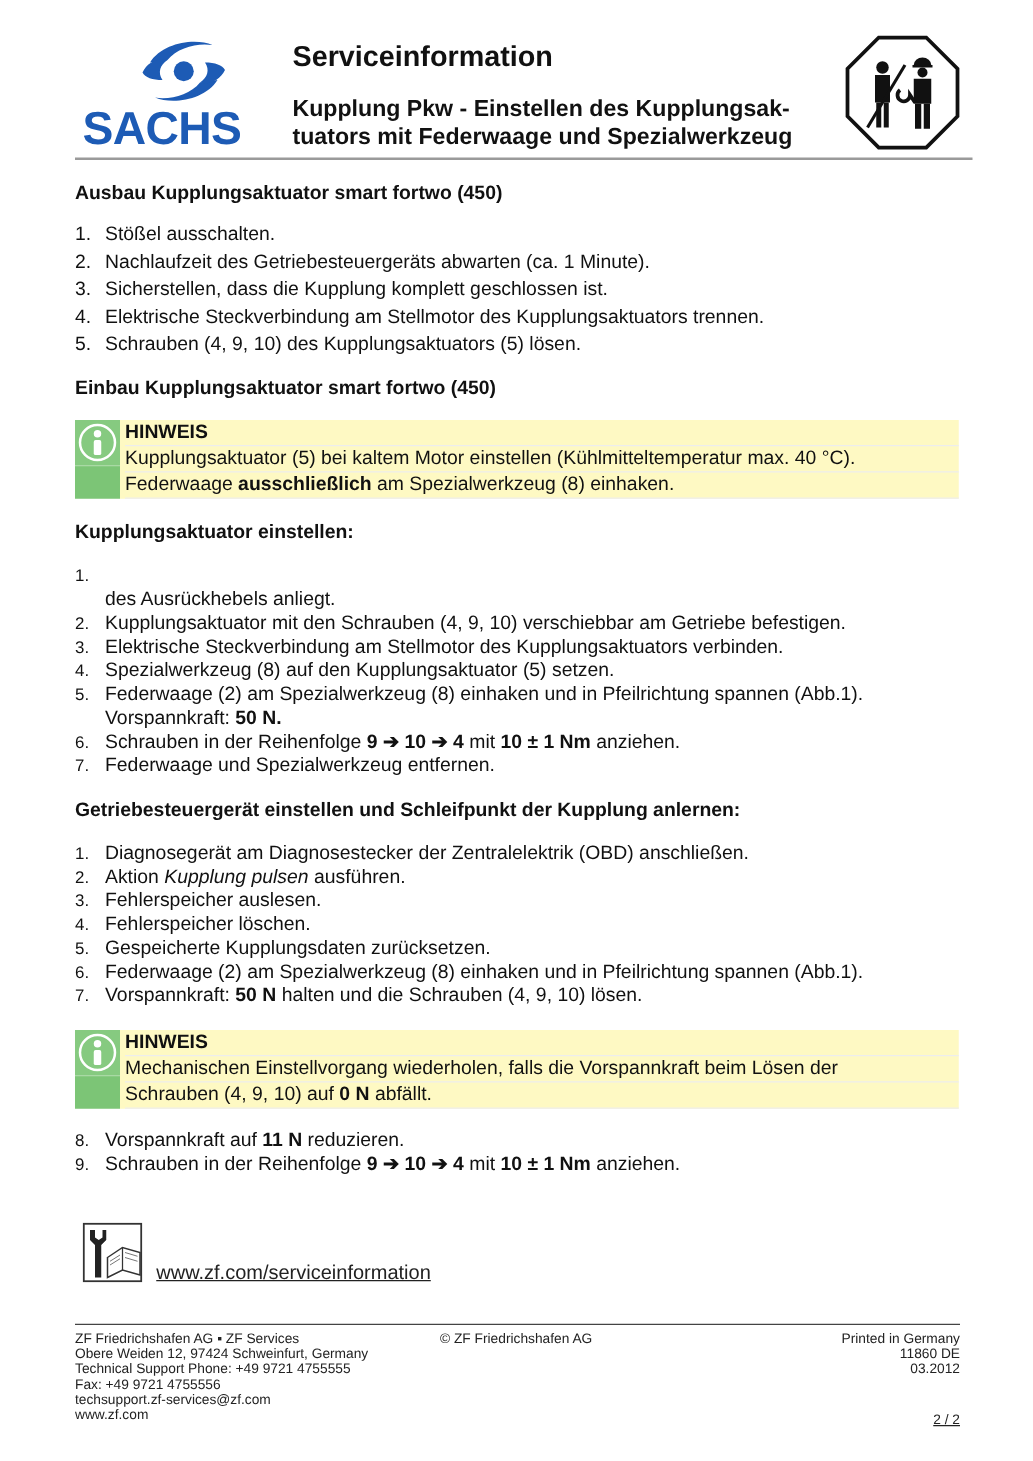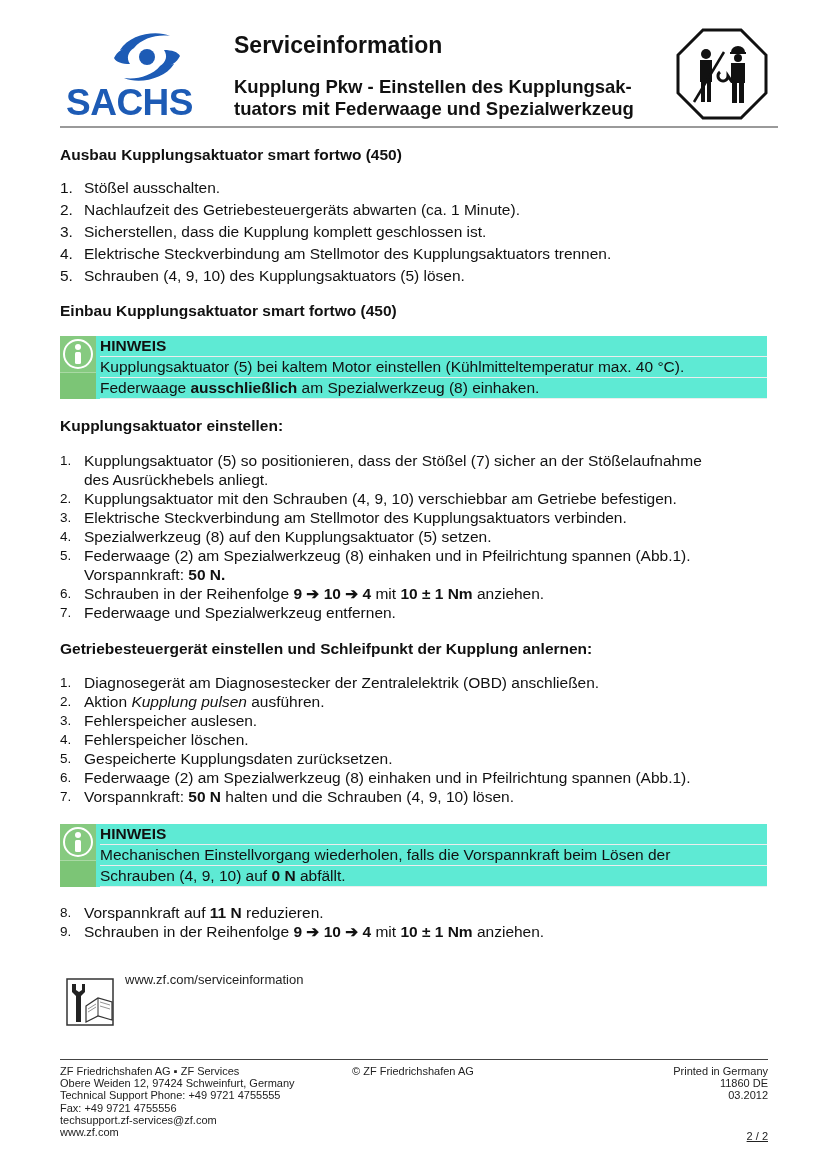--- a/index.html
+++ b/index.html
@@ -25,27 +25,27 @@
   .list .txt { flex: 1; }
   .list.l1 .row { height: 22px; line-height: 22px; }
   .list.l2 .row, .list.l3 .row, .list.l4 .row { line-height: 19px; }
   .list.l2 .num, .list.l3 .num, .list.l4 .num { font-size: 13.5px; }
   .list.l4 .num { width: 24px; }
 
   
   .note { left: 60px; width: 707px; display: flex; }
   .note-icon { width: 36px; background: #7cc576; flex: none; position: relative; }
   .note-icon .top { position: absolute; left: 0; top: 0; width: 36px; height: 36px; background: #86ca80; border-bottom: 1px solid #a9d9a4; }
-  .note-body { flex: 1; background: #5eead4; padding-left: 4px; }
+  .note-body { flex: 1; background: #fef9c3; padding-left: 4px; }
   .note-line { font-size: 15.5px; line-height: 20px; height: 20px; border-bottom: 1px solid #ededed; }
   .note-title { font-weight: bold; }
 
   
   .tool-icon { left: 66px; top: 978px; width: 48px; height: 48px; }
-  .link { left: 125px; top: 972px; font-size: 13px; color: #222; }
+  .link { left: 125px; top: 1010px; font-size: 16px; color: #222; text-decoration: underline; }
   .footer-rule { left: 60px; top: 1059px; width: 708px; height: 1px; background: #444; }
   .footer-left { left: 60px; top: 1065px; font-size: 11px; line-height: 12.2px; color: #222; }
   .footer-mid { left: 352px; top: 1065px; font-size: 11px; color: #222; }
   .footer-right { right: 58px; top: 1065px; font-size: 11px; line-height: 12.2px; text-align: right; color: #222; }
   .page-num { right: 58px; top: 1130px; font-size: 11px; color: #222; text-decoration: underline; }
   b { font-weight: bold; }
   i { font-style: italic; }
 </style>
 </head>
 <body>
@@ -127,21 +127,21 @@
     <div class="note-line note-title">HINWEIS</div>
     <div class="note-line">Kupplungsaktuator (5) bei kaltem Motor einstellen (Kühlmitteltemperatur max. 40 °C).</div>
     <div class="note-line"><span>Federwaage </span><b>ausschließlich</b><span> am Spezialwerkzeug (8) einhaken.</span></div>
   </div>
 </div>
 
 <div class="abs h2" style="top:417px;">Kupplungsaktuator einstellen:</div>
 <div class="abs list l2" style="top:451px;">
   <div class="row">
       <span class="num">1.</span>
-      <span class="txt"><span>Kupplungsaktuator (5) so positionieren, dass der Stößel (7) sicher an der Stößelaufnahme</span><br><span>des Ausrückhebels anliegt.</span></span>
+      <span class="txt"><br><span>des Ausrückhebels anliegt.</span></span>
     </div>
   <div class="row">
       <span class="num">2.</span>
       <span class="txt">Kupplungsaktuator mit den Schrauben (4, 9, 10) verschiebbar am Getriebe befestigen.</span>
     </div>
   <div class="row">
       <span class="num">3.</span>
       <span class="txt">Elektrische Steckverbindung am Stellmotor des Kupplungsaktuators verbinden.</span>
     </div>
   <div class="row">

